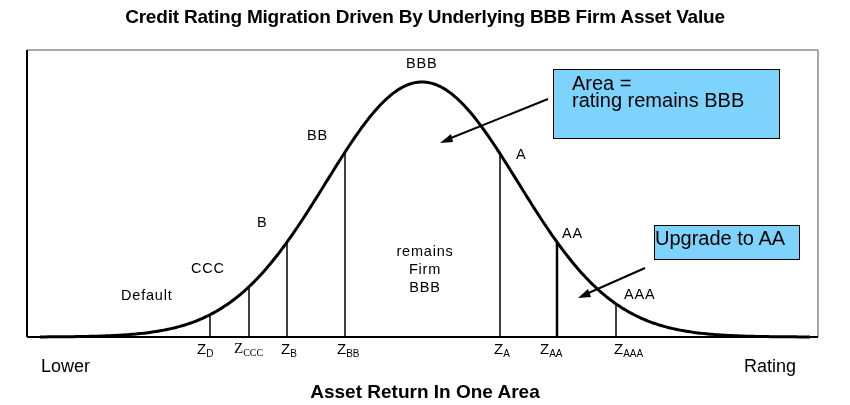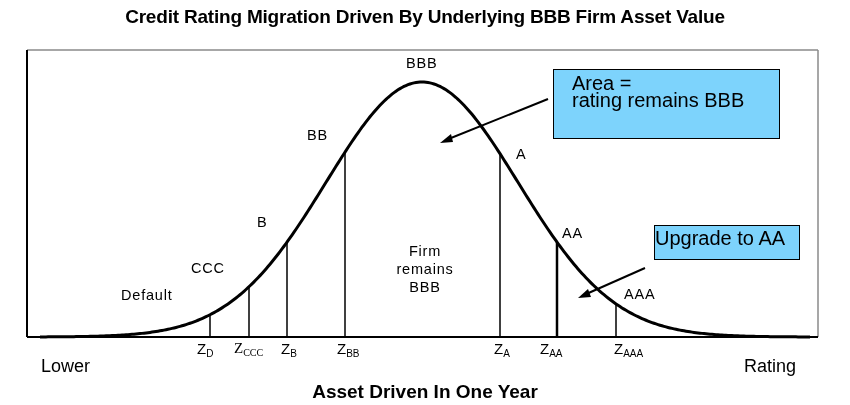--- a/index.html
+++ b/index.html
@@ -51,22 +51,22 @@
 <div class="lbl" style="left:121px; top:287px;">Default</div>
 <div class="lbl" style="left:191px; top:260px;">CCC</div>
 <div class="lbl" style="left:257px; top:214px;">B</div>
 <div class="lbl" style="left:307px; top:127px;">BB</div>
 <div class="lbl" style="left:406px; top:55px;">BBB</div>
 <div class="lbl" style="left:516px; top:146px;">A</div>
 <div class="lbl" style="left:562px; top:225px;">AA</div>
 <div class="lbl" style="left:624px; top:286px;">AAA</div>
 
 <div class="center-lbl" style="left:375px; top:242px; width:100px;">
+  <div>remains</div>
   <div>Firm</div>
-  <div>remains</div>
   <div>BBB</div>
 </div>
 
 <div class="box" style="left:553px; top:69px; width:227px; height:70px; padding-top:5px; padding-left:18px;">
   <div>Area =</div>
   <div>rating remains BBB</div>
 </div>
 <div class="box" style="left:654px; top:225px; width:146px; height:35px; padding-top:4px; padding-left:0;">
   <div>Upgrade to AA</div>
 </div>
@@ -74,13 +74,13 @@
 <div class="zlbl" style="left:197px;"><span>Z</span><sub>D</sub></div>
 <div class="zlbl" style="left:234px;font-family:Liberation Serif, serif;"><span>Z</span><sub>CCC</sub></div>
 <div class="zlbl" style="left:281px;"><span>Z</span><sub>B</sub></div>
 <div class="zlbl" style="left:337px;"><span>Z</span><sub>BB</sub></div>
 <div class="zlbl" style="left:494px;"><span>Z</span><sub>A</sub></div>
 <div class="zlbl" style="left:540px;"><span>Z</span><sub>AA</sub></div>
 <div class="zlbl" style="left:614px;"><span>Z</span><sub>AAA</sub></div>
 
 <div class="axis-end" style="left:41px;">Lower</div>
 <div class="axis-end" style="left:744px;">Rating</div>
-<div class="xlabel">Asset Driven In One Year</div>
+<div class="xlabel">Asset Return In One Area</div>
 
 </body></html>

